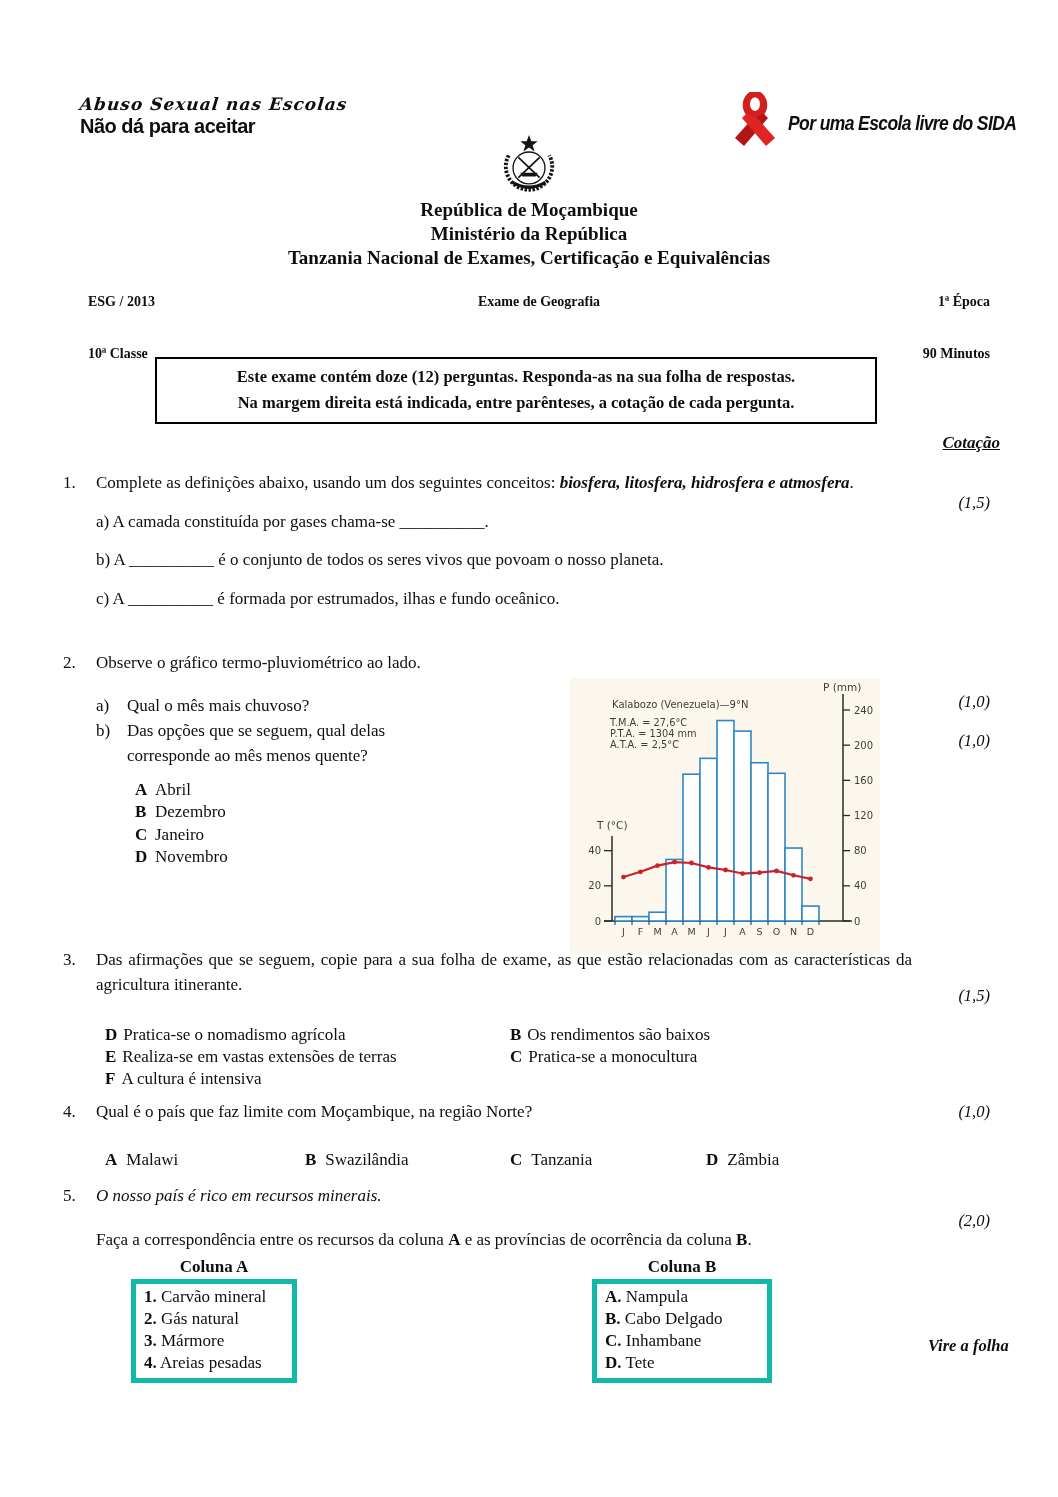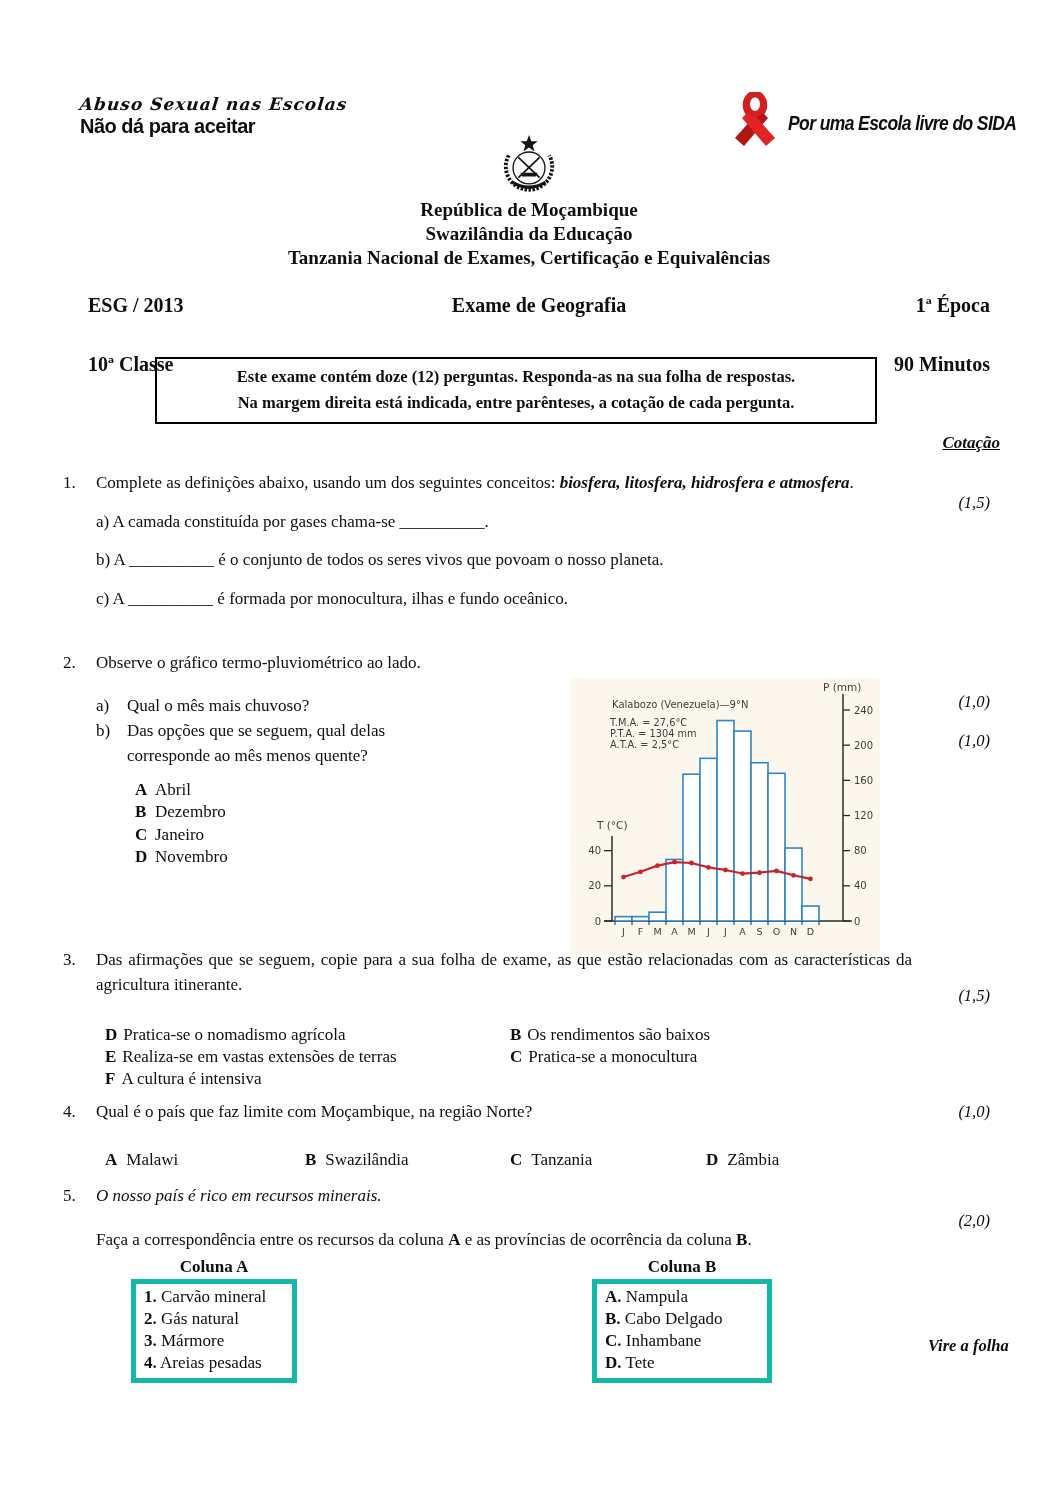--- a/index.html
+++ b/index.html
@@ -21,21 +21,21 @@
               transform:scaleY(1.12);transform-origin:left top;white-space:nowrap;}
   .ribbon{left:730px;top:92px;width:50px;height:56px;}
 
   
   .emblem{left:50%;top:134px;transform:translateX(-50%);}
   .hline{left:0;width:1058px;text-align:center;font-weight:bold;font-size:19px;font-family:Liberation Serif, serif;}
   .hline1{top:199px;} .hline2{top:223px;} .hline3{top:247px;}
 
   
   .exam-info{left:88px;top:294px;width:902px;display:grid;
-             grid-template-columns:1fr auto 1fr;row-gap:2px;font-weight:bold;font-size:20px;gap:36px;}
+             grid-template-columns:1fr auto 1fr;row-gap:2px;font-weight:bold;font-size:14px;gap:36px;}
   .exam-info .r{text-align:right;}
   .exam-info .c{text-align:center;}
 
   
   .notice{left:155px;top:357px;width:698px;border:2px solid #000;
           text-align:center;font-weight:bold;font-size:16.5px;line-height:26px;
           padding:5px 10px 6px 10px;}
 
   
   .cotacao-hd{top:433px;right:58px;font-weight:bold;font-style:italic;font-size:17px;
@@ -106,21 +106,21 @@
     <polygon points="30,1 32.4,7.4 39,7.4 33.8,11.6 35.8,18 30,14 24.2,18 26.2,11.6 21,7.4 27.6,7.4" fill="#141414"></polygon>
     <path d="M9,22 A24,24 0 1,0 51,22" fill="none" stroke="#141414" stroke-width="4" stroke-dasharray="2.5,1.6"></path>
     <circle cx="30" cy="35" r="16.5" fill="#ffffff" stroke="#141414" stroke-width="1.4"></circle>
     <line x1="19" y1="45" x2="41" y2="24" stroke="#141414" stroke-width="1.8"></line>
     <line x1="19" y1="24" x2="41" y2="45" stroke="#141414" stroke-width="1.8"></line>
     <path d="M21,40 h18 l-2,4 h-14 z" fill="#141414"></path>
     <path d="M13,50 Q30,60 47,50" fill="none" stroke="#141414" stroke-width="3.4"></path>
   </svg>
 
   <div class="abs hline hline1">República de Moçambique</div>
-  <div class="abs hline hline2">Swazilândia da Educação</div>
+  <div class="abs hline hline2">Ministério da República</div>
   <div class="abs hline hline3">Tanzania Nacional de Exames, Certificação e Equivalências</div>
 
   <div class="abs exam-info">
     <div>ESG / 2013</div>
     <div class="c">Exame de Geografia</div>
     <div class="r">1ª Época</div>
     <div>10ª Classe</div>
     <div class="c"></div>
     <div class="r">90 Minutos</div>
   </div>
@@ -138,21 +138,21 @@
   <div class="abs mark" style="top:1102px;">(1,0)</div>
   <div class="abs mark" style="top:1211px;">(2,0)</div>
 
   <div class="abs question q1">
     <div class="qrow">
       <span class="qno">1.</span>
       <div class="qbody"><span>Complete as definições abaixo, usando um dos seguintes conceitos: </span><span class="bi">biosfera, litosfera, hidrosfera e</span> <span class="bi">atmosfera</span><span>.</span></div>
     </div>
     <div class="item"><span>a)</span> <span>A camada constituída por gases chama-se __________.</span></div>
     <div class="item"><span>b)</span> <span>A __________ é o conjunto de todos os seres vivos que povoam o nosso planeta.</span></div>
-    <div class="item"><span>c)</span> <span>A __________ é formada por monocultura, ilhas e fundo oceânico.</span></div>
+    <div class="item"><span>c)</span> <span>A __________ é formada por estrumados, ilhas e fundo oceânico.</span></div>
   </div>
 
   <div class="abs question q2">
     <div class="qrow">
       <span class="qno">2.</span>
       <div>Observe o gráfico termo-pluviométrico ao lado.</div>
     </div>
     <div class="subs">
       <div class="sub">
         <span class="sublab">a)</span>

